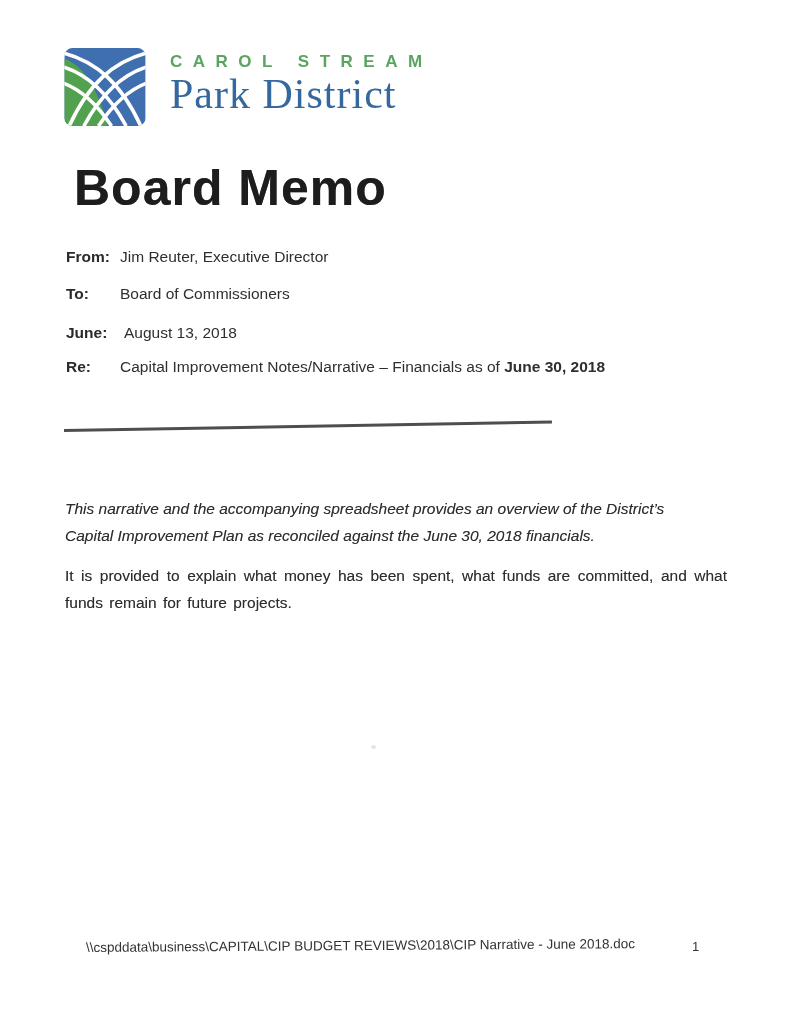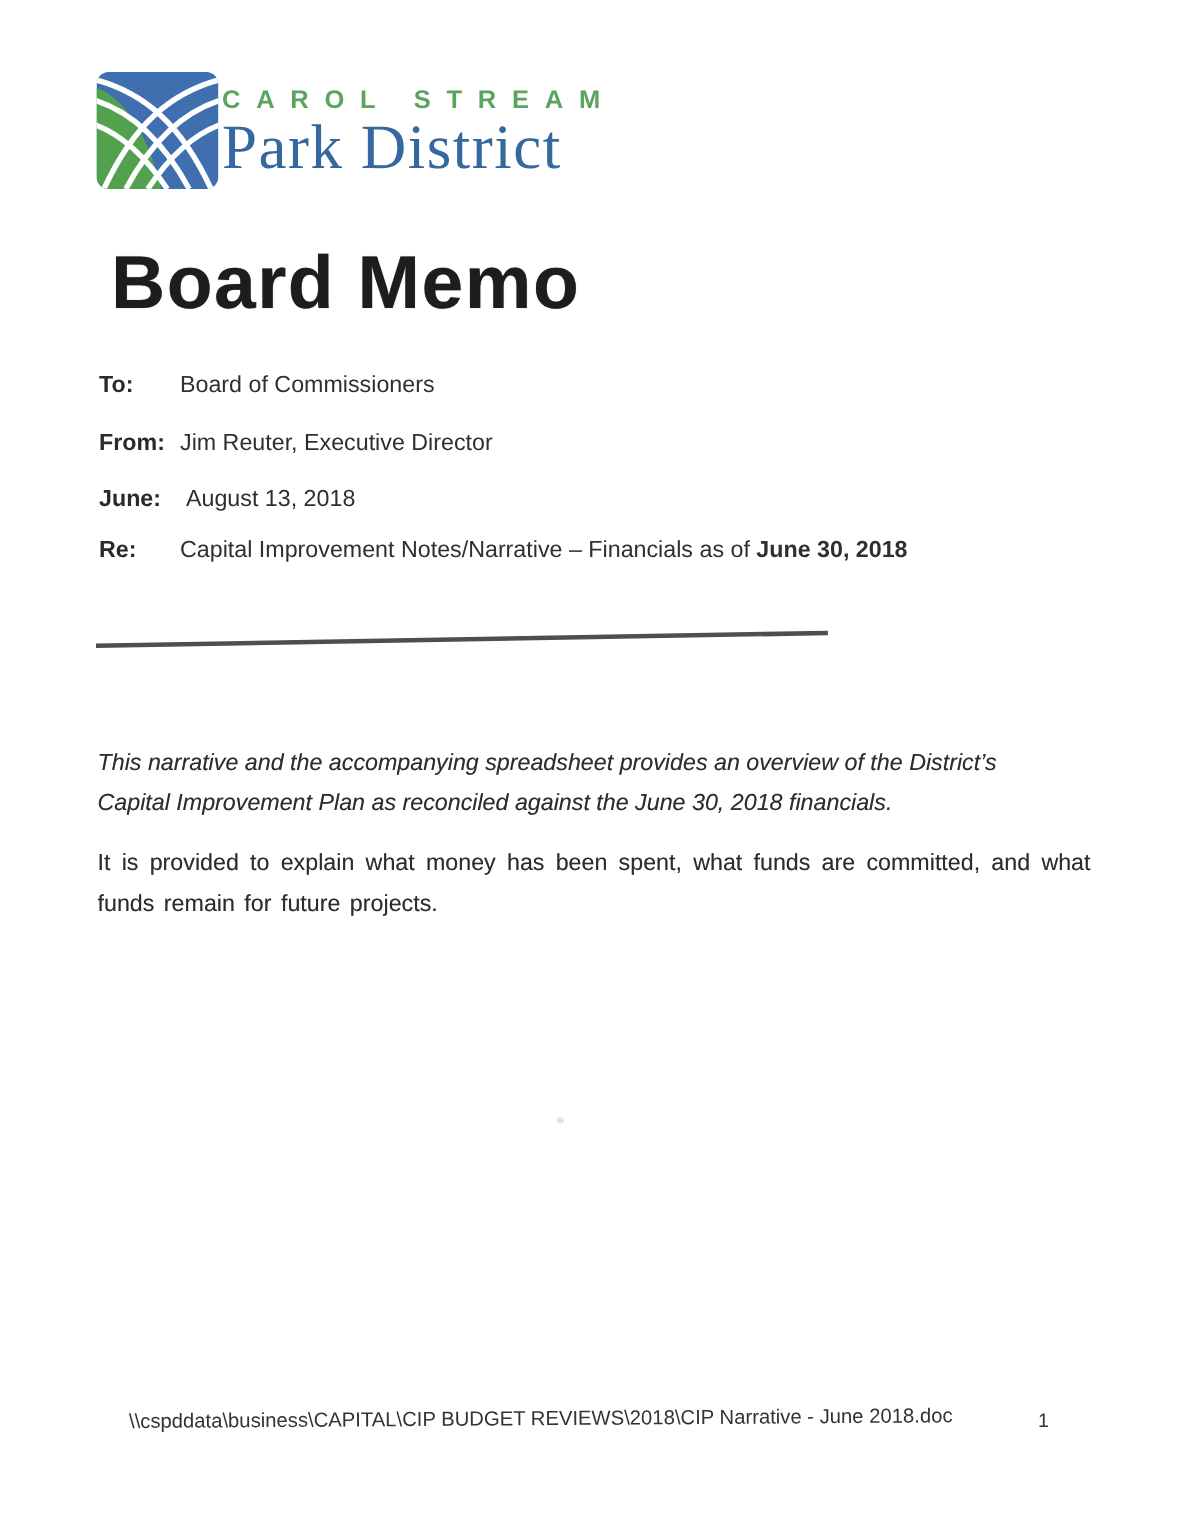--- a/index.html
+++ b/index.html
@@ -7,21 +7,21 @@
     position:relative;
     width:791px;height:1024px;
     background:#ffffff;
     overflow:hidden;
     font-family:"Liberation Sans","DejaVu Sans",sans-serif;
     color:#2e2e2e;
   }
   
   .logo{
     position:absolute;top:48px;left:64px;
-    display:flex;align-items:center;gap:2px;
+    display:flex;align-items:flex-start;gap:24px;
   }
   .logo-mark{width:82px;height:78px;display:block;}
   .brand{display:flex;flex-direction:column;}
   .brand-top{
     font-size:17px;font-weight:bold;letter-spacing:10.5px;
     color:#5aa45f;margin-top:4px;white-space:nowrap;
   }
   .brand-bottom{
     font-family:"Liberation Serif","DejaVu Serif",serif;
     font-size:42px;font-weight:normal;letter-spacing:1px;
@@ -101,27 +101,27 @@
     </svg>
     <div class="brand">
       <div class="brand-top">CAROL STREAM</div>
       <div class="brand-bottom">Park District</div>
     </div>
   </header>
 
   <h1 class="memo-title">Board Memo</h1>
 
   <section class="fields">
+    <div class="field-row row-1">
+      <span class="lbl">From:</span>
+      <span class="val">Jim Reuter, Executive Director</span>
+    </div>
     <div class="field-row row-0">
       <span class="lbl">To:</span>
       <span class="val">Board of Commissioners</span>
-    </div>
-    <div class="field-row row-1">
-      <span class="lbl">From:</span>
-      <span class="val">Jim Reuter, Executive Director</span>
     </div>
     <div class="field-row row-2">
       <span class="lbl">June:</span>
       <span class="val">August 13, 2018</span>
     </div>
     <div class="field-row row-3">
       <span class="lbl">Re:</span>
       <span class="val"><span>Capital Improvement Notes/Narrative – Financials as of </span><span class="val-bold">June 30, 2018</span></span>
     </div>
   </section>

